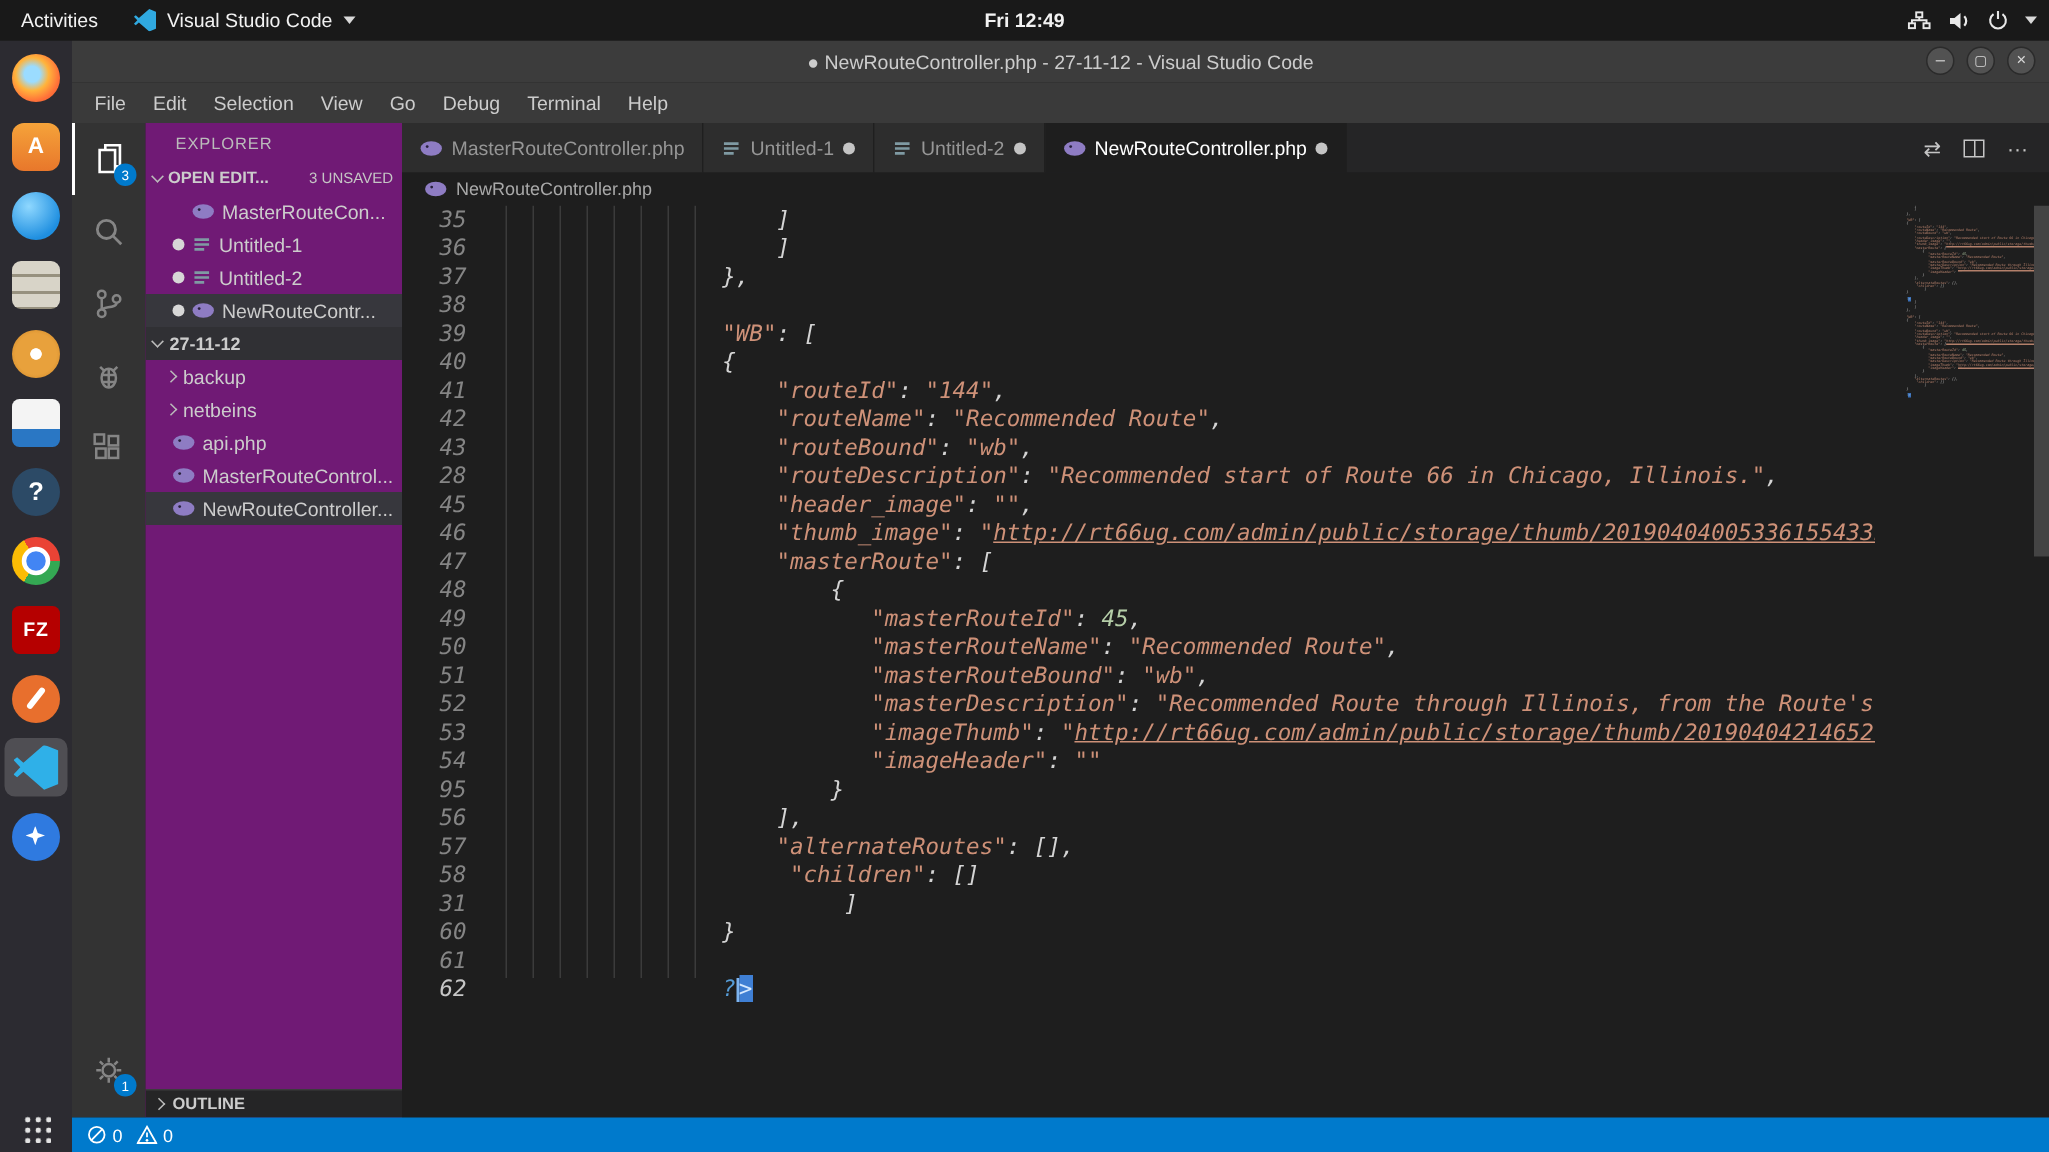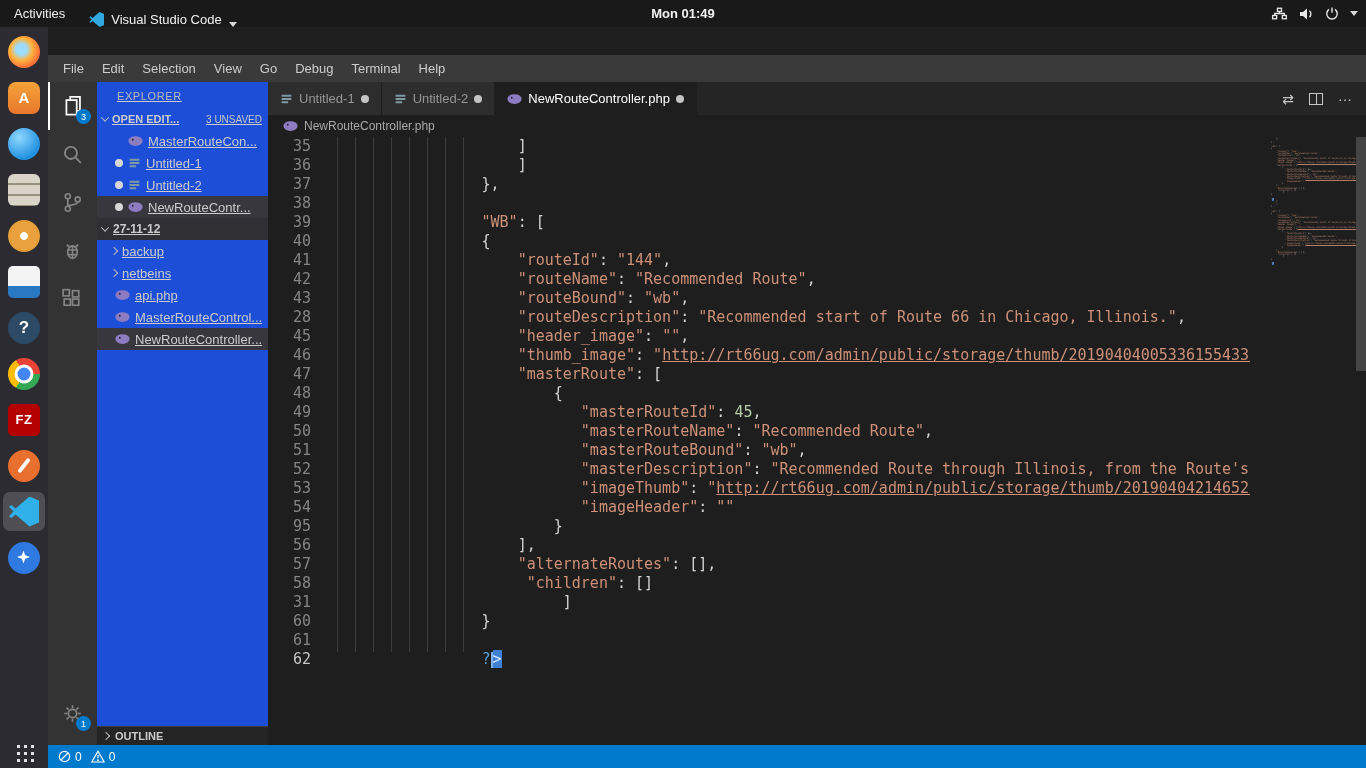--- a/index.html
+++ b/index.html
@@ -3,21 +3,21 @@
 <meta charset="utf-8">
 <style>
   *{margin:0;padding:0;box-sizing:border-box;}
   html,body{width:1366px;height:768px;overflow:hidden;background:#000;}
   body{font-family:"Liberation Sans",sans-serif;}
   #screen{position:absolute;left:0;top:0;width:1366px;height:768px;background:#1e1e1e;}
 
   
   .sysbar{position:absolute;left:0;top:0;width:1366px;height:27px;background:#191919;color:#f2f2f2;display:flex;align-items:center;font-size:13px;z-index:60;}
   .sysbar .activities{padding:0 14px;height:100%;display:flex;align-items:center;cursor:default;}
-  .sysbar .appmenu{display:flex;align-items:flex-end;gap:7px;padding:0 10px;height:100%;}
+  .sysbar .appmenu{display:flex;align-items:center;gap:7px;padding:0 10px;height:100%;}
   .sysbar .clock{position:absolute;left:50%;transform:translateX(-50%);font-weight:bold;}
   .sysbar .tray{position:absolute;right:8px;top:0;height:27px;display:flex;align-items:center;gap:11px;}
   .mini-vsc{width:15px;height:15px;background:#30a9e0;clip-path:polygon(68% 0,100% 13%,100% 87%,68% 100%,22% 60%,8% 72%,0 66%,15% 50%,0 34%,8% 28%,22% 40%);}
   .caret-down{width:0;height:0;border-left:4px solid transparent;border-right:4px solid transparent;border-top:5px solid #d8d8d8;display:inline-block;}
 
   
   .dock{position:absolute;left:0;top:27px;width:48px;height:741px;background:#2c2b31;z-index:50;display:flex;flex-direction:column;align-items:center;padding-top:5px;gap:7px;}
   .dock-item{width:42px;height:39px;display:flex;align-items:center;justify-content:center;border-radius:7px;position:relative;}
   .dock-item.active{background:rgba(255,255,255,.17);}
   .dk{width:32px;height:32px;display:flex;align-items:center;justify-content:center;border-radius:8px;font-weight:bold;color:#fff;font-size:15px;}
@@ -48,21 +48,21 @@
   .menu-item{padding:3px 9px;border-radius:4px;}
 
   
   .activitybar{position:absolute;left:0;top:55px;width:49px;height:663px;background:#333333;}
   .ab-item{width:49px;height:48px;display:flex;align-items:center;justify-content:center;position:relative;color:#858585;}
   .ab-item.active{color:#ffffff;border-left:2px solid #fff;}
   .ab-badge{position:absolute;right:6px;bottom:6px;min-width:15px;height:15px;border-radius:50%;background:#007acc;color:#fff;font-size:9px;display:flex;align-items:center;justify-content:center;padding:0 2px;}
   .ab-manage{position:absolute;left:0;bottom:8px;}
 
   
-  .sidebar{position:absolute;left:49px;top:55px;width:171px;height:663px;background:#1d4ed8;color:#cccccc;font-size:13px;overflow:hidden;text-decoration:underline;}
+  .sidebar{position:absolute;left:49px;top:55px;width:171px;height:663px;background:#701a75;color:#cccccc;font-size:13px;overflow:hidden;}
   .sb-title{padding:8px 0 6px 20px;font-size:11px;letter-spacing:.6px;color:#bbbbbb;}
   .sb-section{height:22px;display:flex;align-items:center;gap:4px;padding:0 6px 0 5px;font-size:11px;font-weight:bold;color:#cccccc;}
   .sb-badge{margin-left:auto;font-size:10px;font-weight:normal;color:#c5c5c5;}
   .chev{width:6px;height:6px;border-right:1.4px solid #bbb;border-bottom:1.4px solid #bbb;display:inline-block;flex:none;}
   .chev.down{transform:rotate(45deg) translate(-1px,-1px);}
   .chev.right{transform:rotate(-45deg);}
   .sb-row{height:22px;display:flex;align-items:center;gap:5px;padding-left:18px;white-space:nowrap;overflow:hidden;}
   .sb-row.selected{background:#37373d;}
   .sb-row.rootrow{padding-left:5px;font-weight:bold;font-size:12px;background:#303034;}
   .sb-row.folder{padding-left:14px;}
@@ -75,21 +75,21 @@
   .editor{position:absolute;left:220px;top:55px;right:0;height:663px;background:#1e1e1e;}
   .tabbar{position:absolute;left:0;top:0;right:0;height:33px;background:#252526;display:flex;align-items:stretch;}
   .tab{display:flex;align-items:center;gap:6px;padding:0 12px;background:#2d2d2d;color:#969696;font-size:13px;border-right:1px solid #1f1f1f;white-space:nowrap;}
   .tab.active{background:#1e1e1e;color:#ffffff;}
   .tab .dirty-dot{width:8px;height:8px;background:#c4c4c4;}
   .tab-actions{margin-left:auto;display:flex;align-items:center;gap:15px;padding:0 14px;color:#c5c5c5;font-size:14px;}
   .split-icon{width:14px;height:12px;border:1.4px solid #c5c5c5;position:relative;display:inline-block;}
   .split-icon::after{content:"";position:absolute;left:50%;top:0;bottom:0;width:1.4px;background:#c5c5c5;}
   .breadcrumb{position:absolute;left:0;top:33px;right:0;height:22px;display:flex;align-items:center;gap:6px;padding-left:15px;color:#a9a9a9;font-size:12px;background:#1e1e1e;}
 
-  .code-wrap{position:absolute;left:0;top:55px;right:0;bottom:0;font-family:"DejaVu Sans Mono",monospace;font-size:15px;line-height:19px;overflow:hidden;}
+  .code-wrap{position:absolute;left:0;top:55px;right:0;bottom:0;font-family:"DejaVu Sans Mono",monospace;font-size:15px;line-height:19px;overflow:hidden;font-style:italic;}
   .gutter{position:absolute;left:0;top:0;width:69px;text-align:right;padding-right:26px;color:#858585;}
   .gutter .ln{height:19px;}
   .gutter .ln.active{color:#c6c6c6;}
   .indent-guides{position:absolute;left:69px;top:0;height:515px;}
   .ig{position:absolute;top:0;bottom:0;width:1px;background:#3b3b3b;}
   .code-lines{position:absolute;left:69px;top:0;right:116px;overflow:hidden;white-space:pre;color:#d4d4d4;}
   .code-line{height:19px;}
   .tok-s{color:#ce9178;}
   .tok-u{color:#ce9178;text-decoration:underline;}
   .tok-n{color:#b5cea8;}
@@ -114,21 +114,21 @@
 
 <div id="screen">
 
   <div class="sysbar">
     <div class="activities">Activities</div>
     <div class="appmenu">
       <span class="mini-vsc"></span>
       <span>Visual Studio Code</span>
       <span class="caret-down"></span>
     </div>
-    <div class="clock">Mon 01:49</div>
+    <div class="clock">Fri 12:49</div>
     <div class="tray">
       <svg width="17" height="15" viewBox="0 0 21 15">
           <g fill="none" stroke="#e8e8e8" stroke-width="1.6">
             <rect x="8" y="1" width="5" height="4"></rect>
             <rect x="2" y="10" width="5" height="4"></rect>
             <rect x="14" y="10" width="5" height="4"></rect>
             <path d="M10.5 5v2.5M4.5 10V7.5h12V10"></path>
           </g>
         </svg>
       <svg width="15" height="14" viewBox="0 0 15 14">
@@ -182,20 +182,28 @@
       <div class="dock-item">
         <span class="dk dk-spark"></span>
       </div>
     </div>
   <div class="show-apps" style="position:absolute;left:0;bottom:2px;width:48px;z-index:55;">
     <span class="grid9"></span>
   </div>
 
   <div class="vswindow">
 
+    <div class="titlebar">
+      <span>● NewRouteController.php - 27-11-12 - Visual Studio Code</span>
+      <div class="win-controls">
+        <div class="win-btn">–</div>
+        <div class="win-btn" style="font-size:9px;">▢</div>
+        <div class="win-btn">×</div>
+      </div>
+    </div>
 
     <div class="menubar">
         <div class="menu-item">File</div>
         <div class="menu-item">Edit</div>
         <div class="menu-item">Selection</div>
         <div class="menu-item">View</div>
         <div class="menu-item">Go</div>
         <div class="menu-item">Debug</div>
         <div class="menu-item">Terminal</div>
         <div class="menu-item">Help</div>
@@ -352,20 +360,29 @@
         </div>
       <div class="outline-row">
         <span class="chev right"></span>
         <span>OUTLINE</span>
       </div>
     </div>
 
     <div class="editor">
       <div class="tabbar">
         <div id="tabs" style="display:flex;">
+            <div class="tab">
+              <span>
+                <svg width="15" height="12" viewBox="0 0 16 12">
+                  <ellipse cx="8" cy="6" rx="7.6" ry="5.2" fill="#8e7cc3"></ellipse>
+                  <circle cx="5.1" cy="4.6" r="1" fill="#27203a"></circle>
+                </svg>
+              </span>
+              <span>MasterRouteController.php</span>
+            </div>
             <div class="tab">
               <span>
                 <svg width="13" height="12" viewBox="0 0 16 14">
                   <g stroke="#7f9aa3" stroke-width="2.2">
                     <path d="M2 3h12M2 7h12M2 11h8"></path>
                   </g>
                 </svg>
               </span>
               <span>Untitled-1</span>
               <span class="dirty-dot"></span>

